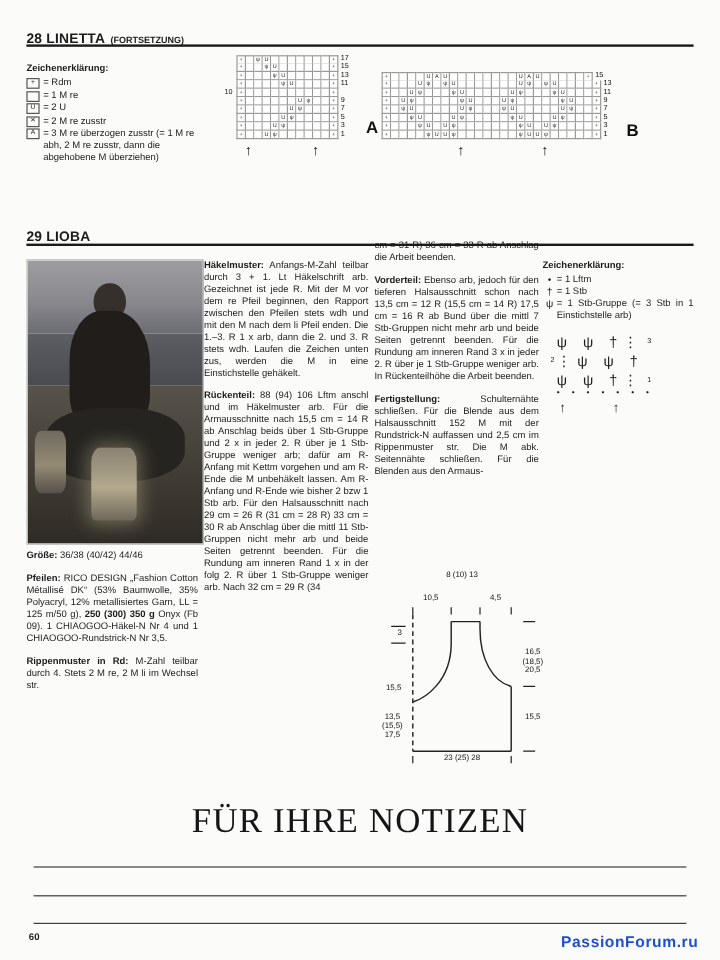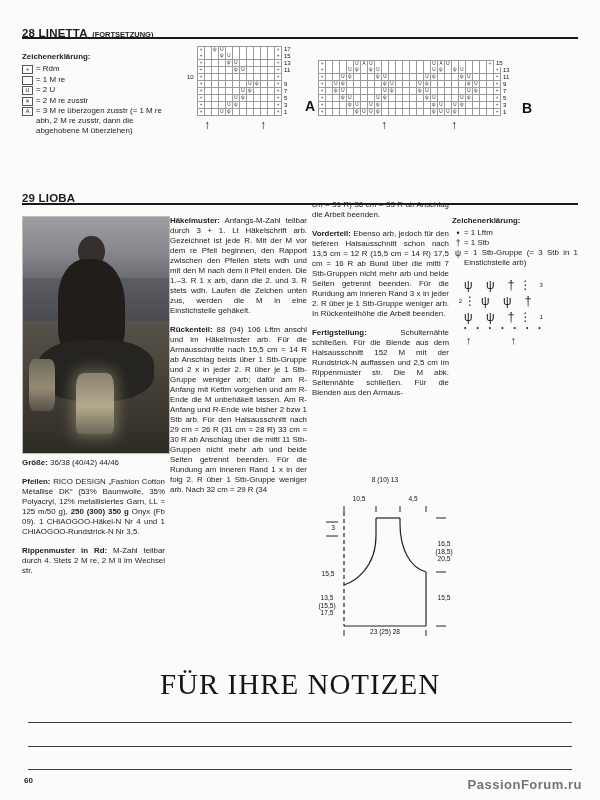--- a/index.html
+++ b/index.html
@@ -68,21 +68,21 @@
 
   
   .sch-num{position:absolute;font-size:6.6px;line-height:7.5px;text-align:center;color:#111;}
 
   
   .notes-title{width:100%;text-align:center;font-family:"Liberation Serif","DejaVu Serif",serif;
                font-size:29px;letter-spacing:1px;color:#151515;}
   .note-line{height:1px;background:#3c3c3c;}
 
   .pagenum{font-size:8px;font-weight:bold;}
-  .watermark{font-size:13px;font-weight:bold;color:#737373;letter-spacing:.5px;}
+  .watermark{font-size:13px;font-weight:bold;color:#1d4ed8;letter-spacing:.5px;}
 </style>
 </head>
 <body>
 
 <div class="abs" style="left:22px;top:23px;">
   <span class="sec-title">28 LINETTA</span>
   <span class="sec-sub">(FORTSETZUNG)</span>
 </div>
 <div class="abs rule" style="left:22px;top:37px;width:556px;"></div>
 

